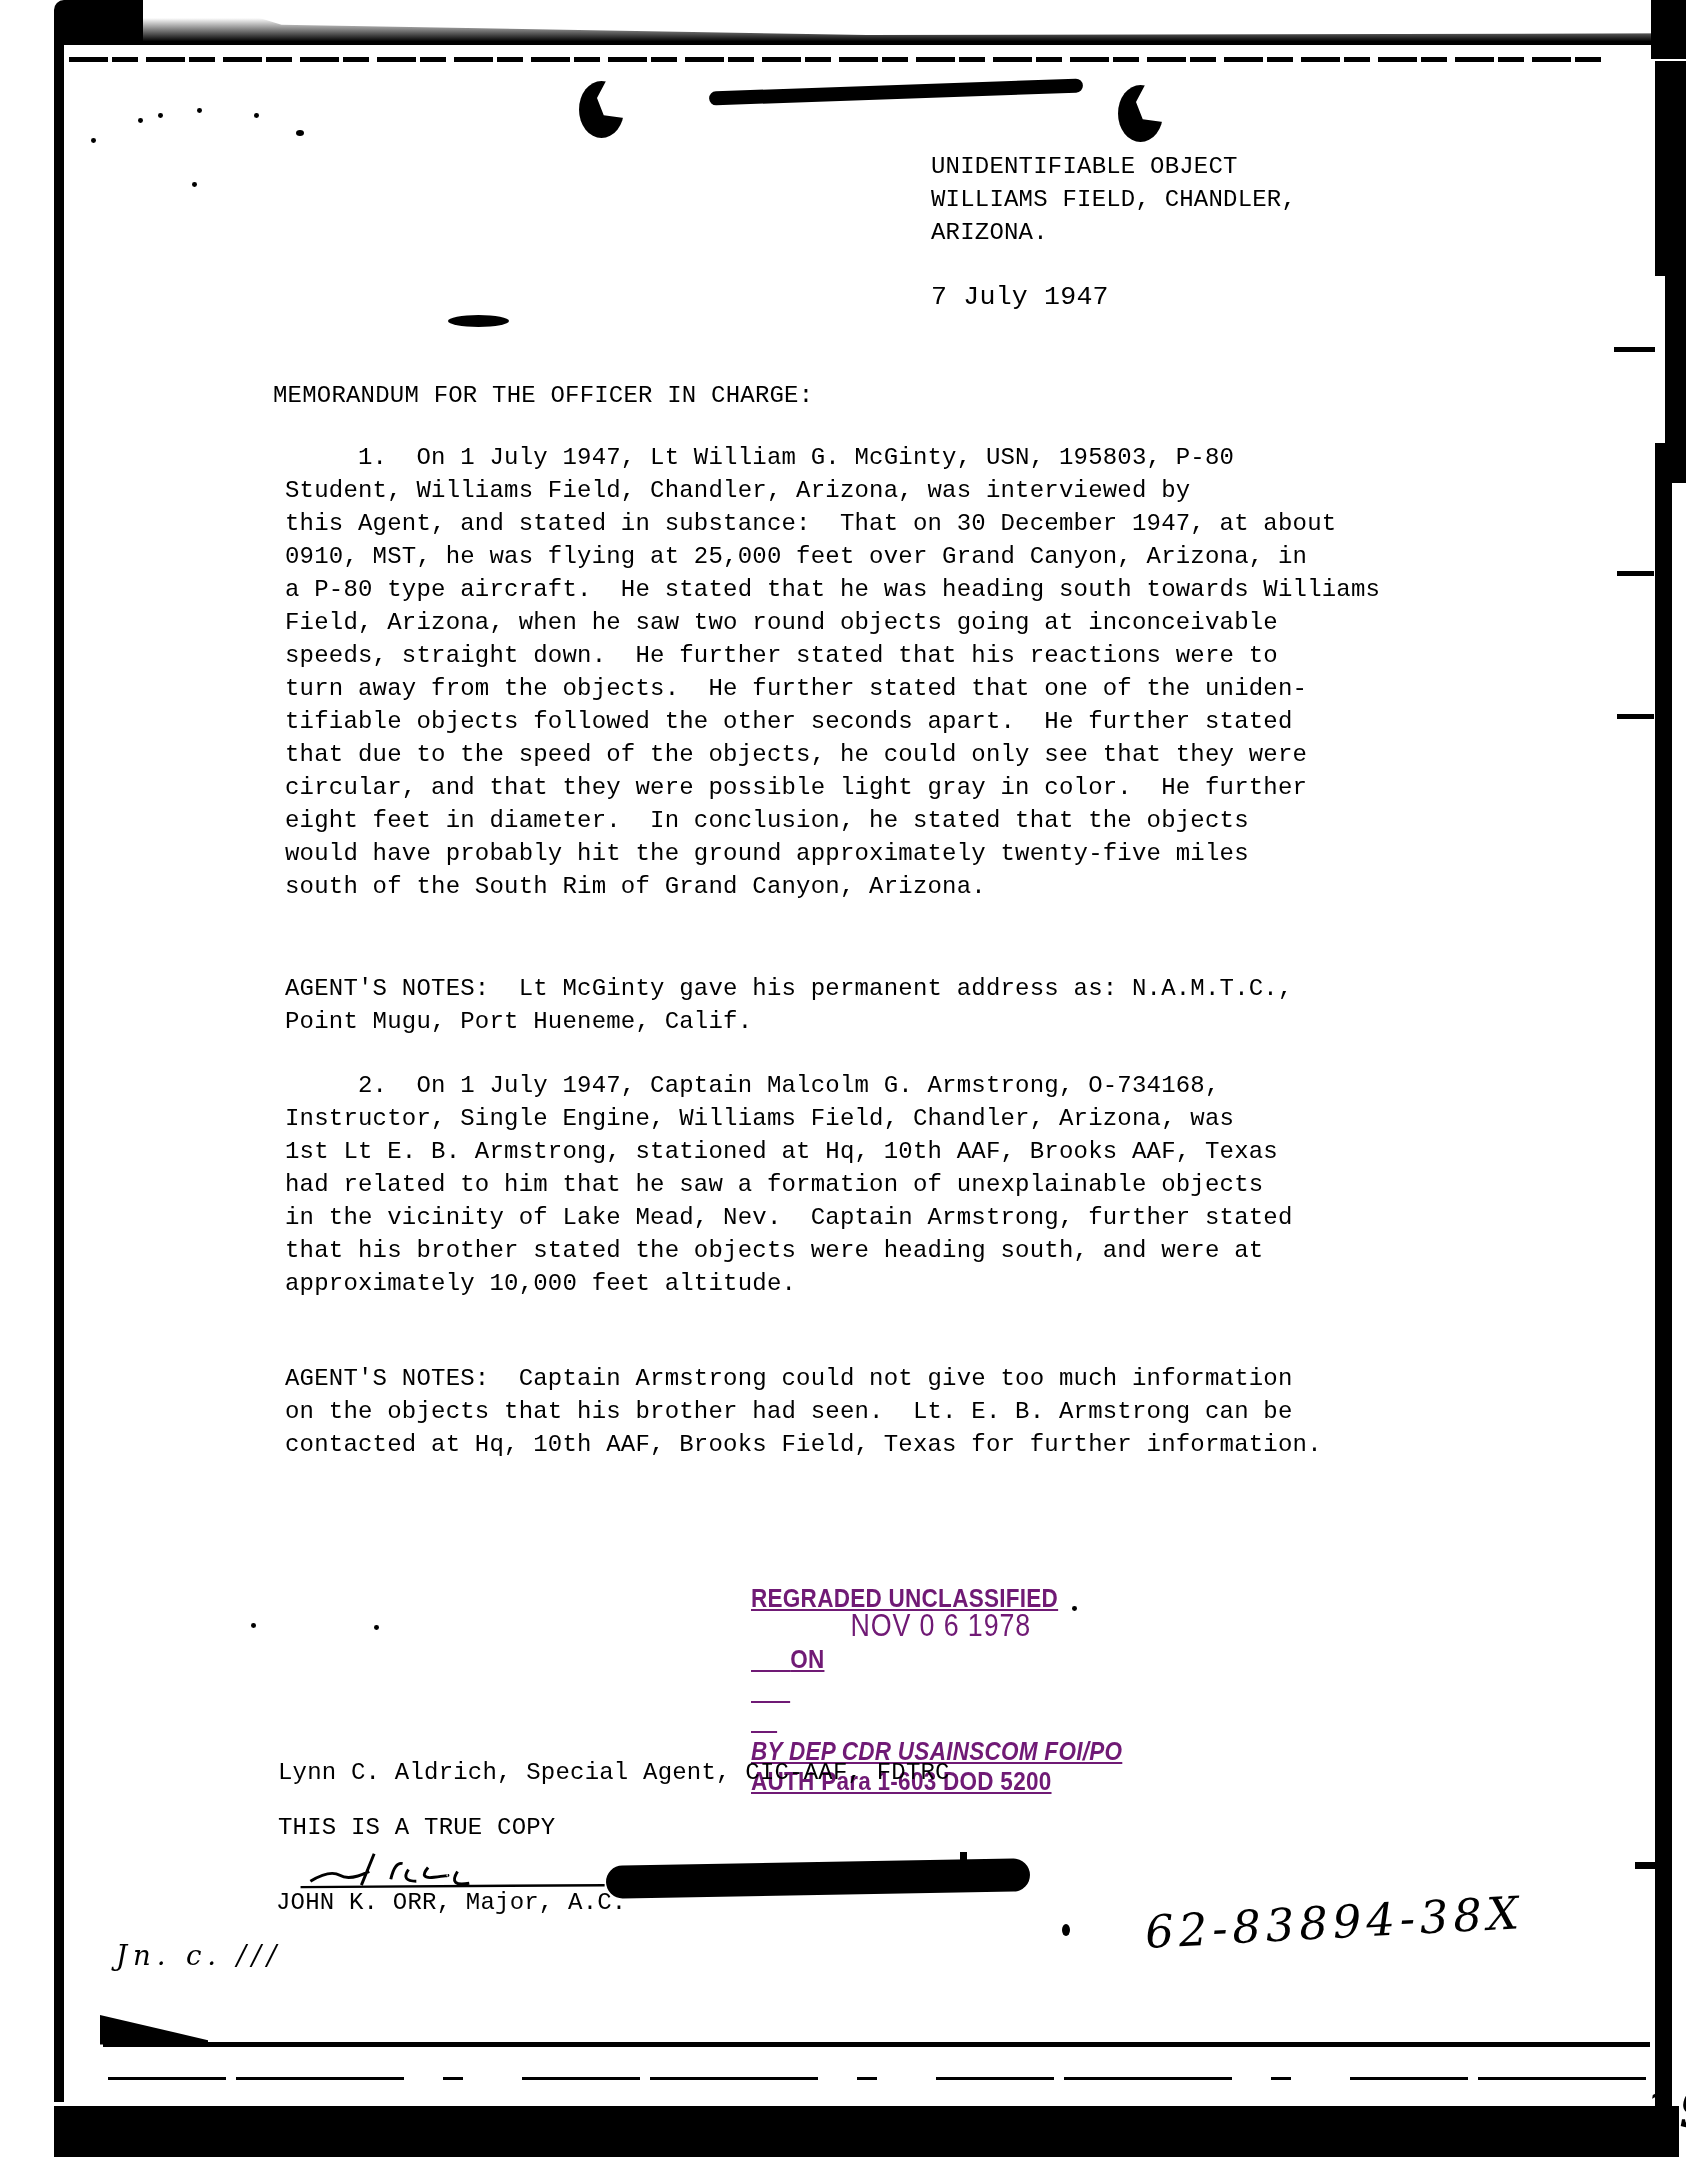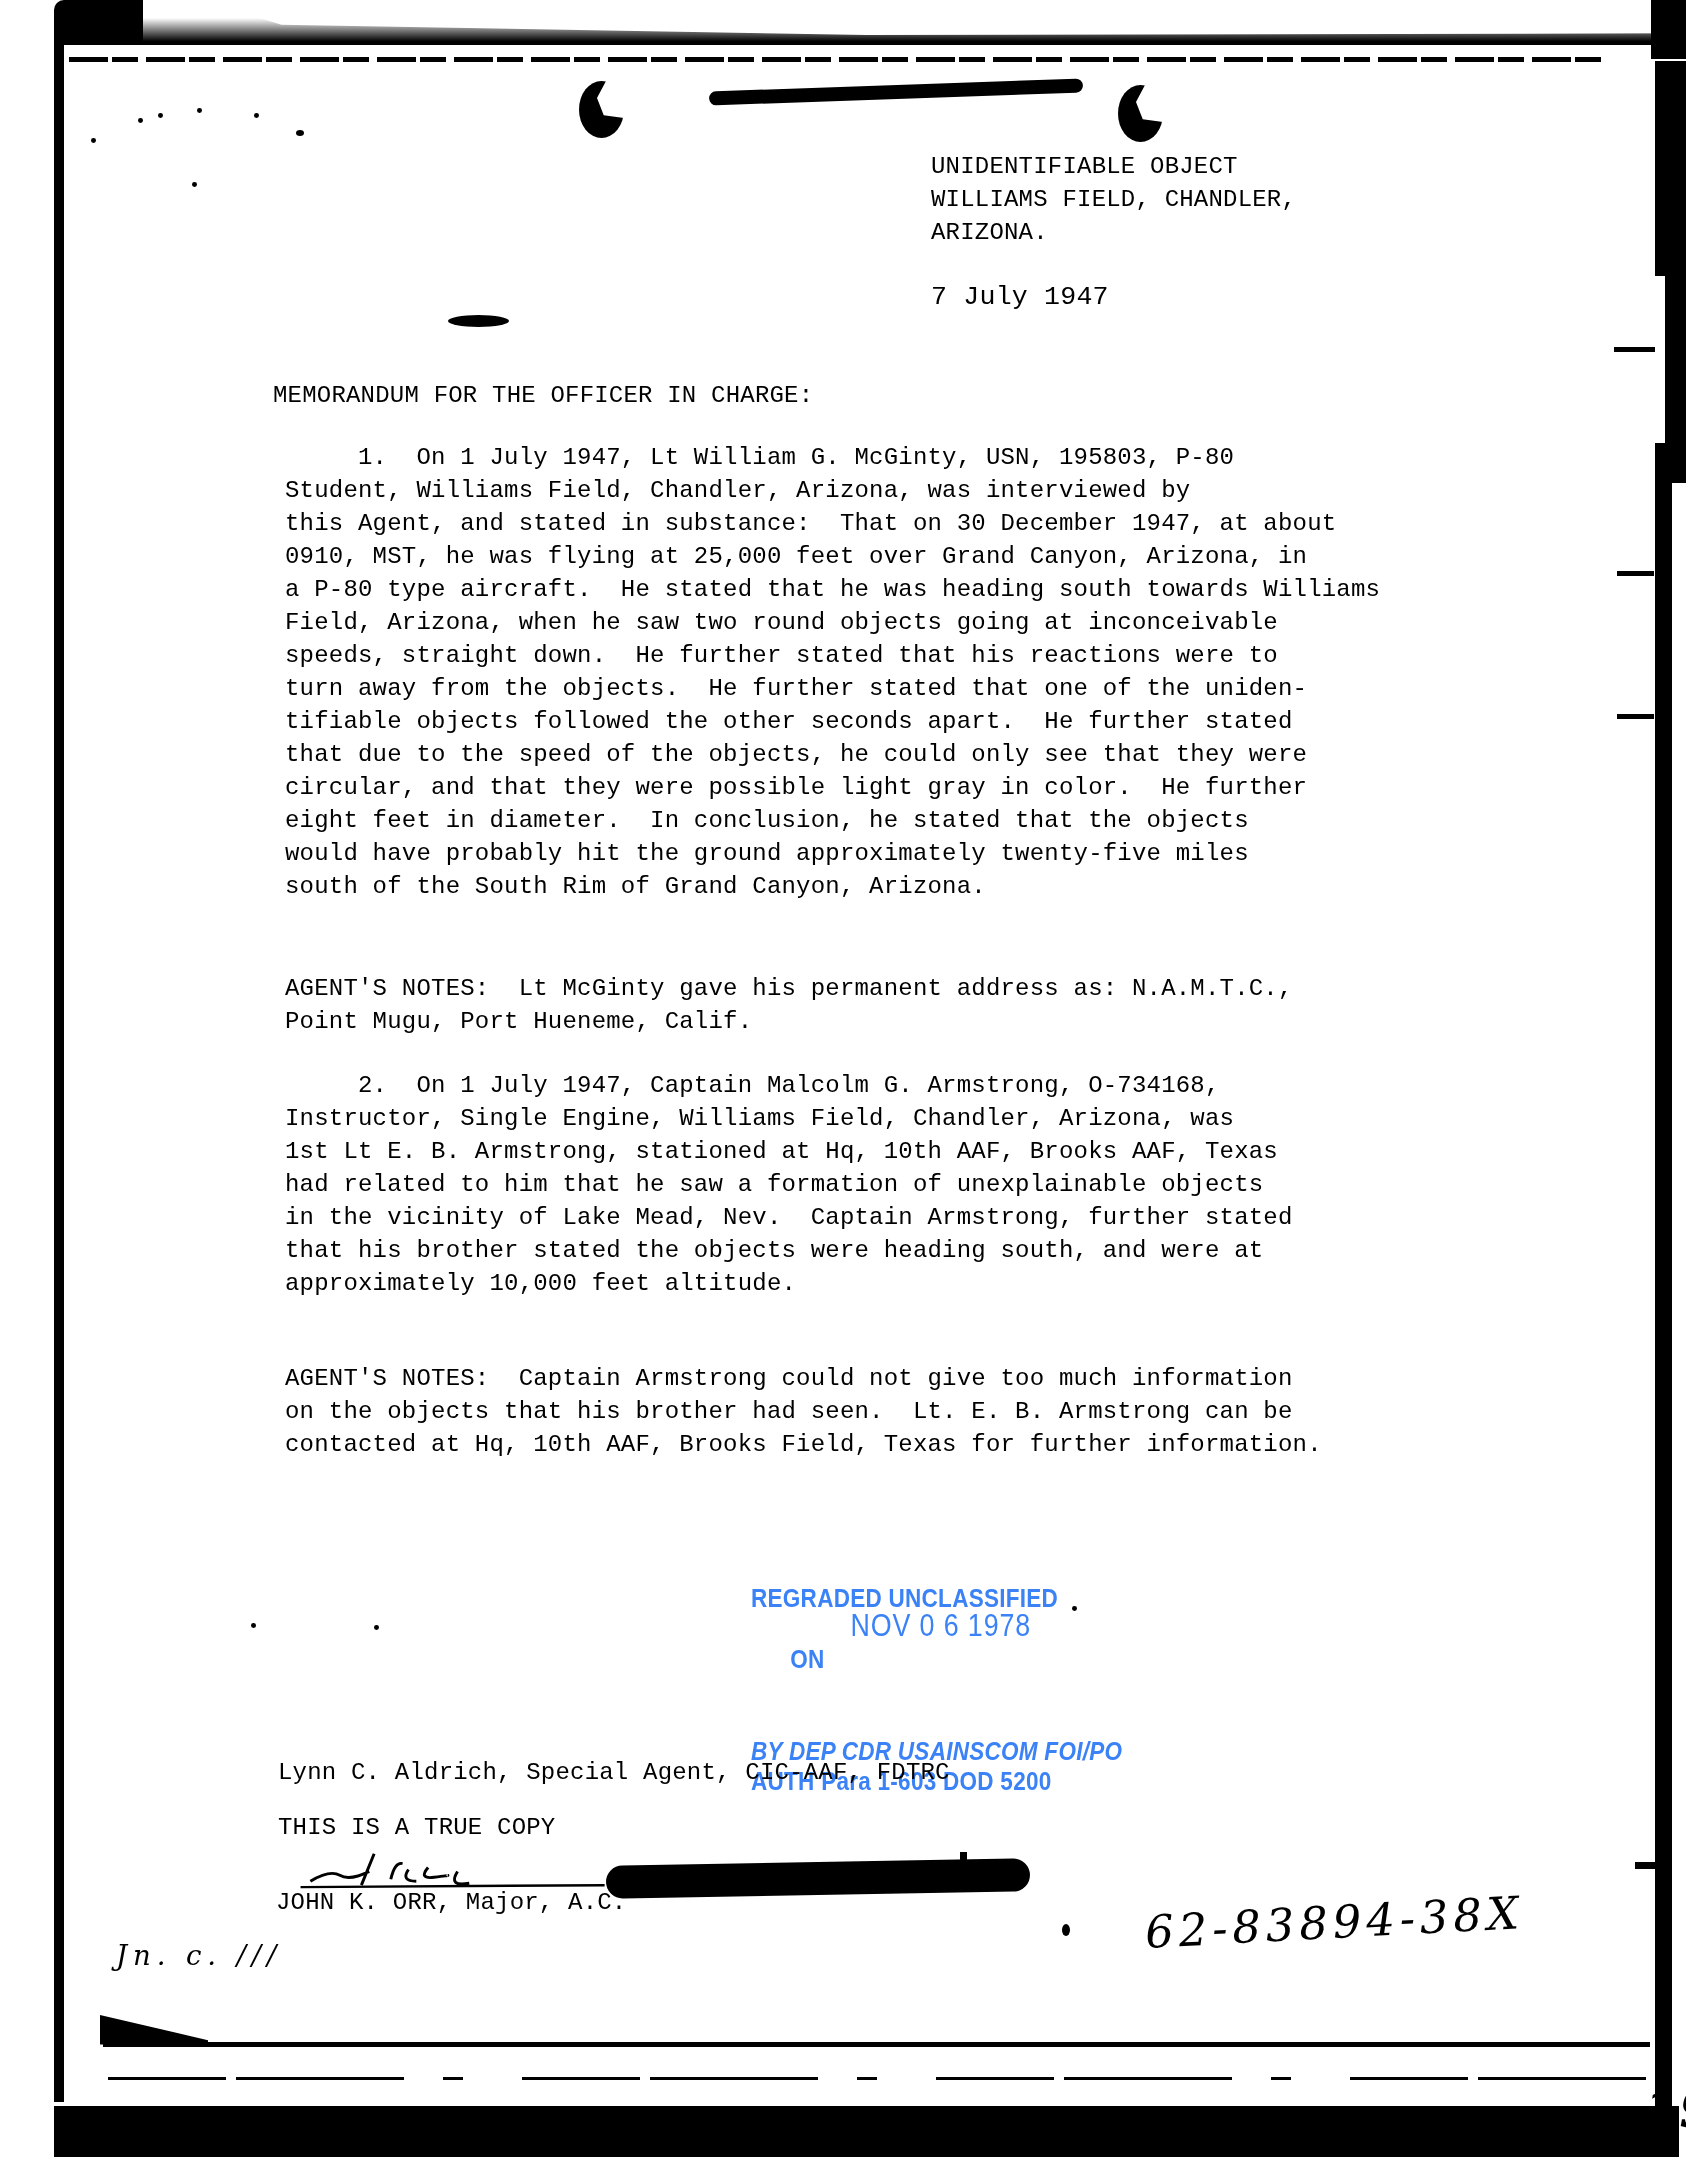--- a/index.html
+++ b/index.html
@@ -35,21 +35,21 @@
   .doc-date { position: absolute; left: 931px; top: 281px; font-size: 26.6px; }
 
   .salutation { position: absolute; left: 273px; top: 379px; }
   .para { position: absolute; left: 273px; }
   .para .tw { display: block; margin-left: 12px; }
   .p1 { top: 441px; }
   .n1 { top: 972px; }
   .p2 { top: 1069px; }
   .n2 { top: 1362px; }
 
-  .stamp { position: absolute; left: 751px; top: 1583px; font-family: "Liberation Sans", "DejaVu Sans", sans-serif; font-weight: bold; color: #3b82f6; }
+  .stamp { position: absolute; left: 751px; top: 1583px; font-family: "Liberation Sans", "DejaVu Sans", sans-serif; font-weight: bold; color: #701a75; text-decoration: underline; }
   .stamp .line { display: block; font-size: 25.6px; line-height: 30.5px; letter-spacing: 0.3px; transform: scaleX(0.88); transform-origin: left; white-space: pre; }
   .stamp .date-line { position: relative; }
   .stamp .date-val { position: absolute; left: 113px; top: -3.9px; font-weight: normal; font-size: 30.5px; letter-spacing: 1px; }
   .stamp .by-line { font-style: italic; }
 
   .agent-sig { position: absolute; left: 278px; top: 1756px; }
   .true-copy { position: absolute; left: 278px; top: 1811px; }
   .orr-line { position: absolute; left: 276px; top: 1886px; }
   .redaction { position: absolute; left: 606px; top: 1862px; width: 424px; height: 33px; background: #000; border-radius: 17.7px; transform: rotate(-1deg); }
   .redaction-tick { position: absolute; left: 960px; top: 1852px; width: 6.9px; height: 19.7px; background: #000; }

